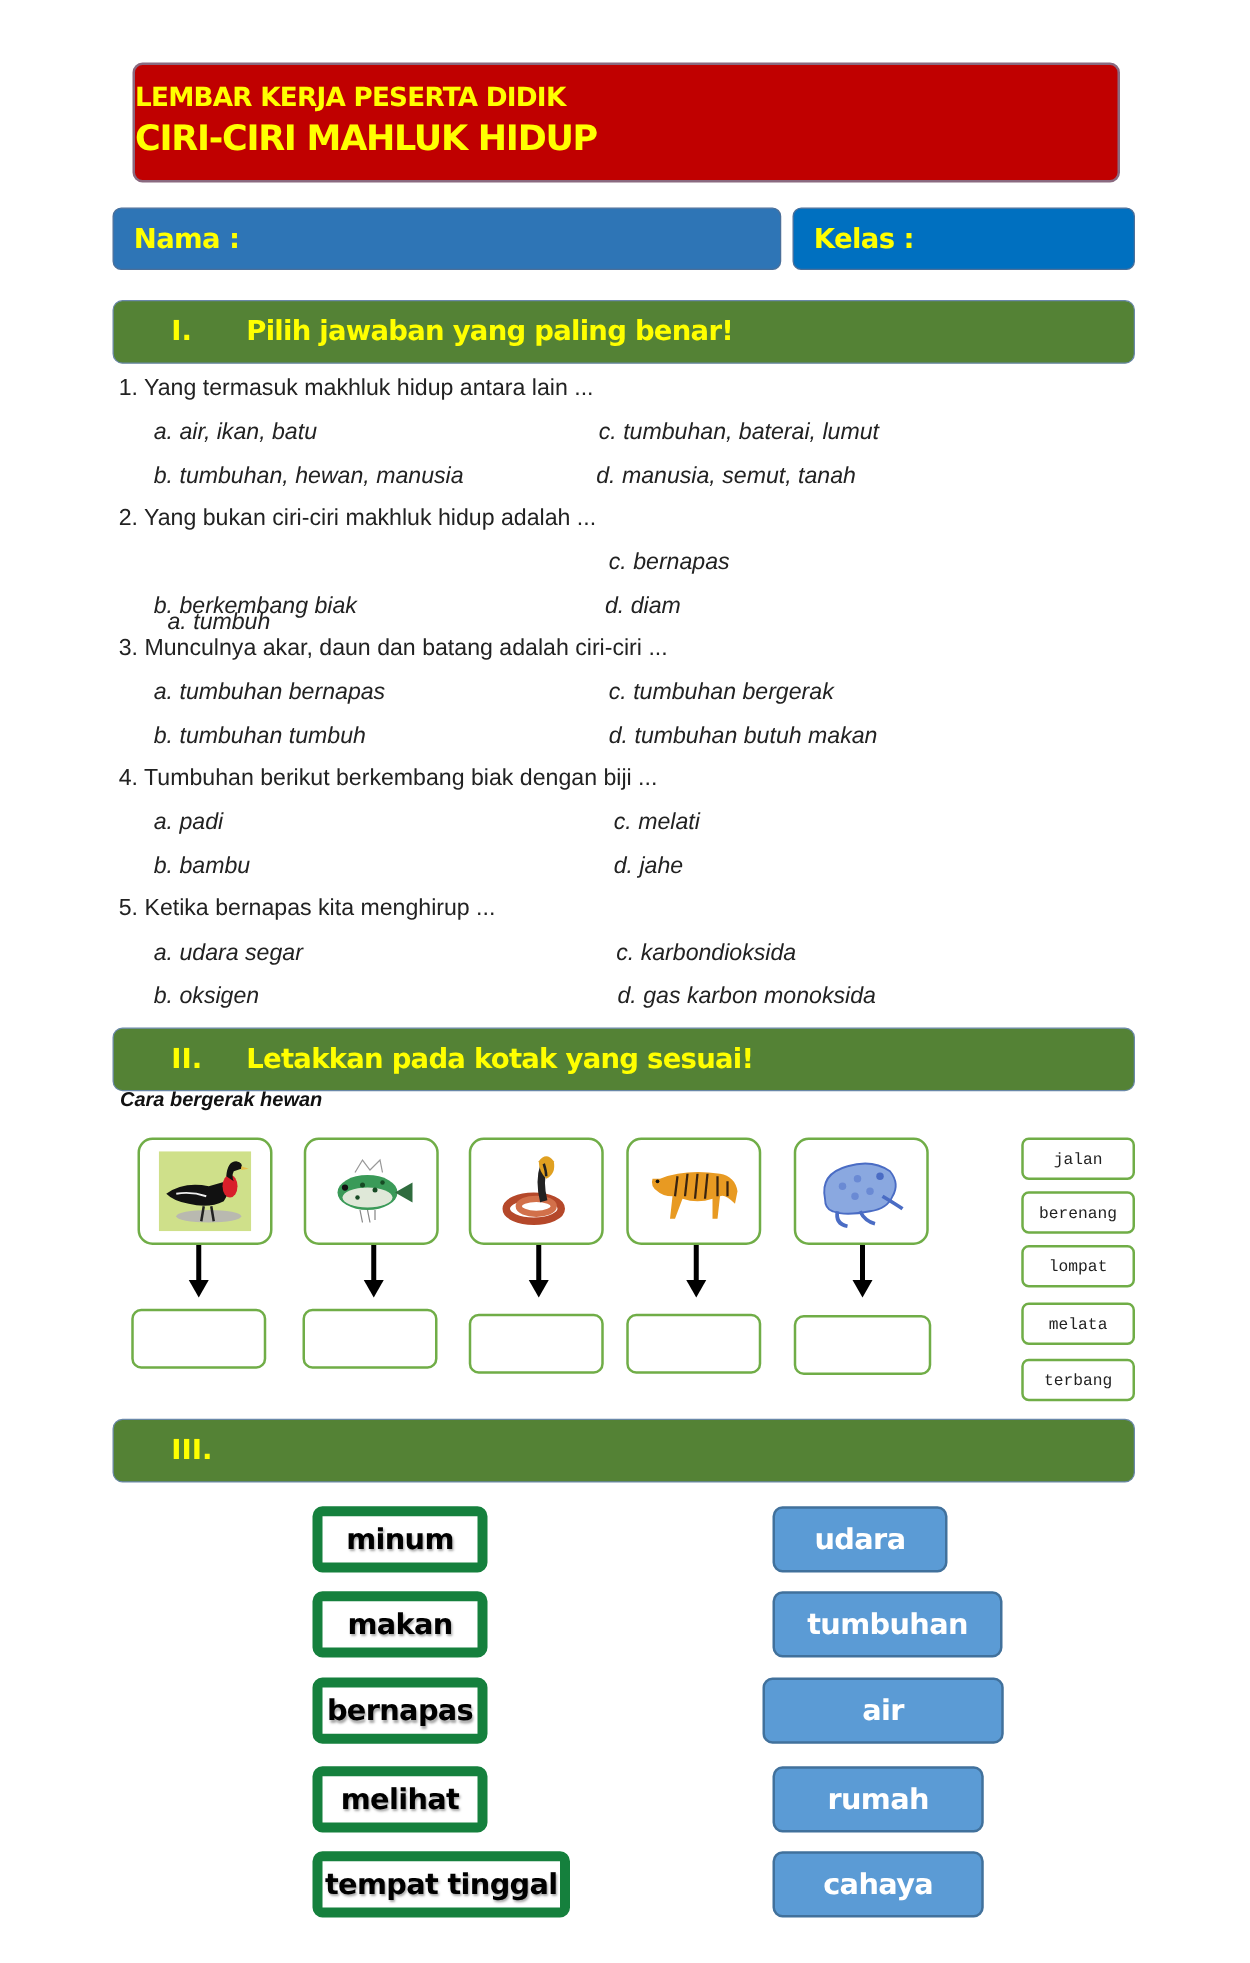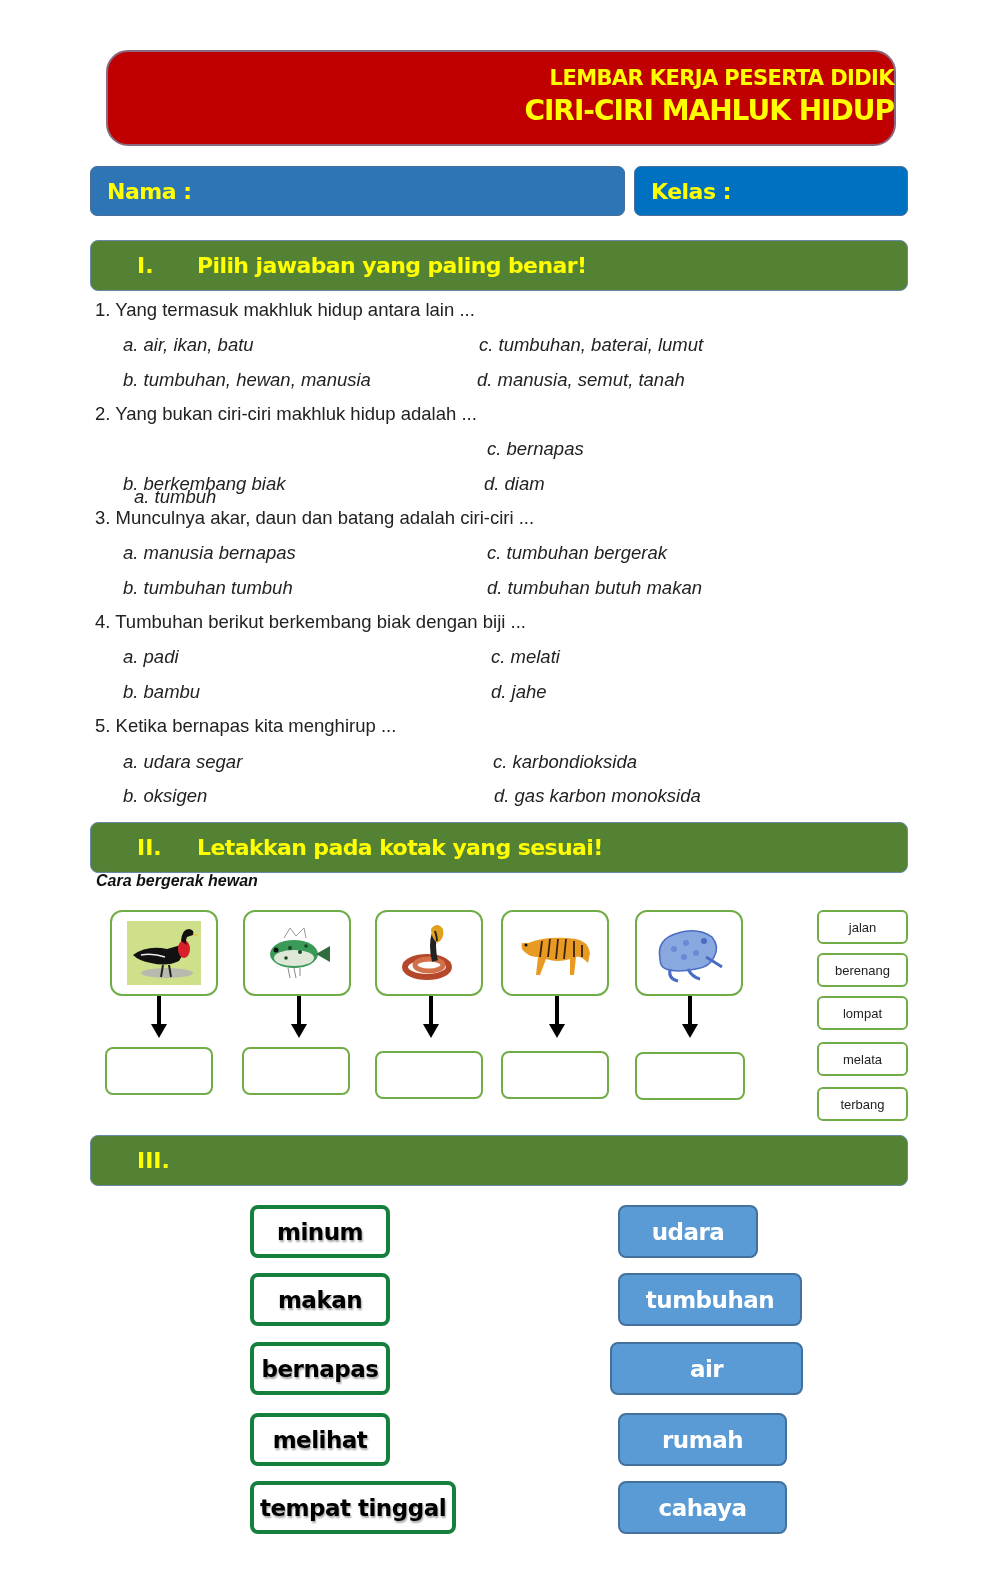--- a/index.html
+++ b/index.html
@@ -1,22 +1,22 @@
 <!DOCTYPE html>
 <html><head>
   <meta charset="utf-8">
   <style>
     html, body { margin: 0; padding: 0; background: #ffffff; }
     body { width: 1000px; height: 1570px; position: relative; overflow: hidden;
            font-family: "Liberation Sans", sans-serif; color: #222; }
     .abs { position: absolute; }
 
     .title-box { left: 106px; top: 50px; width: 790px; height: 96px; background: #c00000;
-                 border: 2px solid #8a6a80; border-radius: 22px; box-sizing: border-box;
-                 text-align: right; }
+                 border: 2px solid #8a6a80; border-radius: 8px; box-sizing: border-box;
+                 text-align: left; }
     .title-box .l1 { display:block; margin-top: 14px; font-family: "DejaVu Sans", sans-serif;
                  font-weight: bold; font-size: 21px; color: #ffff00; letter-spacing: -0.6px; }
     .title-box .l2 { display:block; margin-top: 4px; font-family: "DejaVu Sans", sans-serif;
                  font-weight: bold; font-size: 28px; color: #ffff00; letter-spacing: -1px; }
 
     .id-box { top: 166px; height: 50px; border-radius: 7px; box-sizing: border-box;
               border: 1px solid #4a6f9a; display:flex; align-items:center; padding-left: 16px; }
     .id-box span { font-family: "DejaVu Sans", sans-serif; font-weight: bold; font-size: 22px;
               color: #ffff00; letter-spacing: -0.5px; }
     .nama { left: 90px; width: 535px; background: #2e75b6; }
@@ -37,23 +37,23 @@
     .animal-card { width: 108px; height: 86px; border: 2px solid #70ad47; border-radius: 12px;
                    box-sizing: border-box; background: #fff; display:flex; align-items:center; justify-content:center; }
     .answer-box { width: 108px; height: 48px; border: 2px solid #70ad47; border-radius: 8px;
                   box-sizing: border-box; background: #fff; }
     .arrow { width: 4px; background: #000; }
     .arrowhead { width: 0; height: 0; border-left: 8px solid transparent; border-right: 8px solid transparent;
                  border-top: 14px solid #000; }
 
     .word-chip { left: 817px; width: 91px; height: 34px; border: 2px solid #70ad47; border-radius: 6px;
                  box-sizing: border-box; background: #fff; display:flex; align-items:center; justify-content:center;
-                 font-family: Liberation Sans, sans-serif; font-size: 13px; color: #222; }
-
-    .match-left { height: 53px; border: 4px solid #15803d; border-radius: 8px; box-sizing: border-box;
+                 font-family: Liberation Mono, monospace; font-size: 13px; color: #222; }
+
+    .match-left { height: 53px; border: 8px solid #15803d; border-radius: 8px; box-sizing: border-box;
                   background: #fff; display:flex; align-items:center; justify-content:center;
                   font-family: "DejaVu Sans", sans-serif; font-weight: bold; font-size: 23px; color: #000;
                   text-shadow: 1px 2px 2px rgba(0,0,0,0.35); letter-spacing: -0.5px; }
     .match-right { height: 53px; border: 2px solid #41719c; border-radius: 8px; box-sizing: border-box;
                   background: #5b9bd5; display:flex; align-items:center; justify-content:center;
                   font-family: "DejaVu Sans", sans-serif; font-weight: bold; font-size: 23px; color: #fff;
                   letter-spacing: -0.5px; }
   </style>
 </head>
 <body>
@@ -83,21 +83,21 @@
   <div class="abs opt" style="left:123px; top:369px;">b. tumbuhan, hewan, manusia</div>
   <div class="abs opt" style="left:477px; top:369px;">d. manusia, semut, tanah</div>
 
   <div class="abs q" style="top:403px;">2. Yang bukan ciri-ciri makhluk hidup adalah ...</div>
   <div class="abs opt" style="left:134px; top:438px;margin-top:48px;">a. tumbuh</div>
   <div class="abs opt" style="left:487px; top:438px;">c. bernapas</div>
   <div class="abs opt" style="left:123px; top:473px;">b. berkembang biak</div>
   <div class="abs opt" style="left:484px; top:473px;">d. diam</div>
 
   <div class="abs q" style="top:507px;">3. Munculnya akar, daun dan batang adalah ciri-ciri ...</div>
-  <div class="abs opt" style="left:123px; top:542px;">a. manusia bernapas</div>
+  <div class="abs opt" style="left:123px; top:542px;">a. tumbuhan bernapas</div>
   <div class="abs opt" style="left:487px; top:542px;">c. tumbuhan bergerak</div>
   <div class="abs opt" style="left:123px; top:577px;">b. tumbuhan tumbuh</div>
   <div class="abs opt" style="left:487px; top:577px;">d. tumbuhan butuh makan</div>
 
   <div class="abs q" style="top:611px;">4. Tumbuhan berikut berkembang biak dengan biji ...</div>
   <div class="abs opt" style="left:123px; top:646px;">a. padi</div>
   <div class="abs opt" style="left:491px; top:646px;">c. melati</div>
   <div class="abs opt" style="left:123px; top:681px;">b. bambu</div>
   <div class="abs opt" style="left:491px; top:681px;">d. jahe</div>
 

